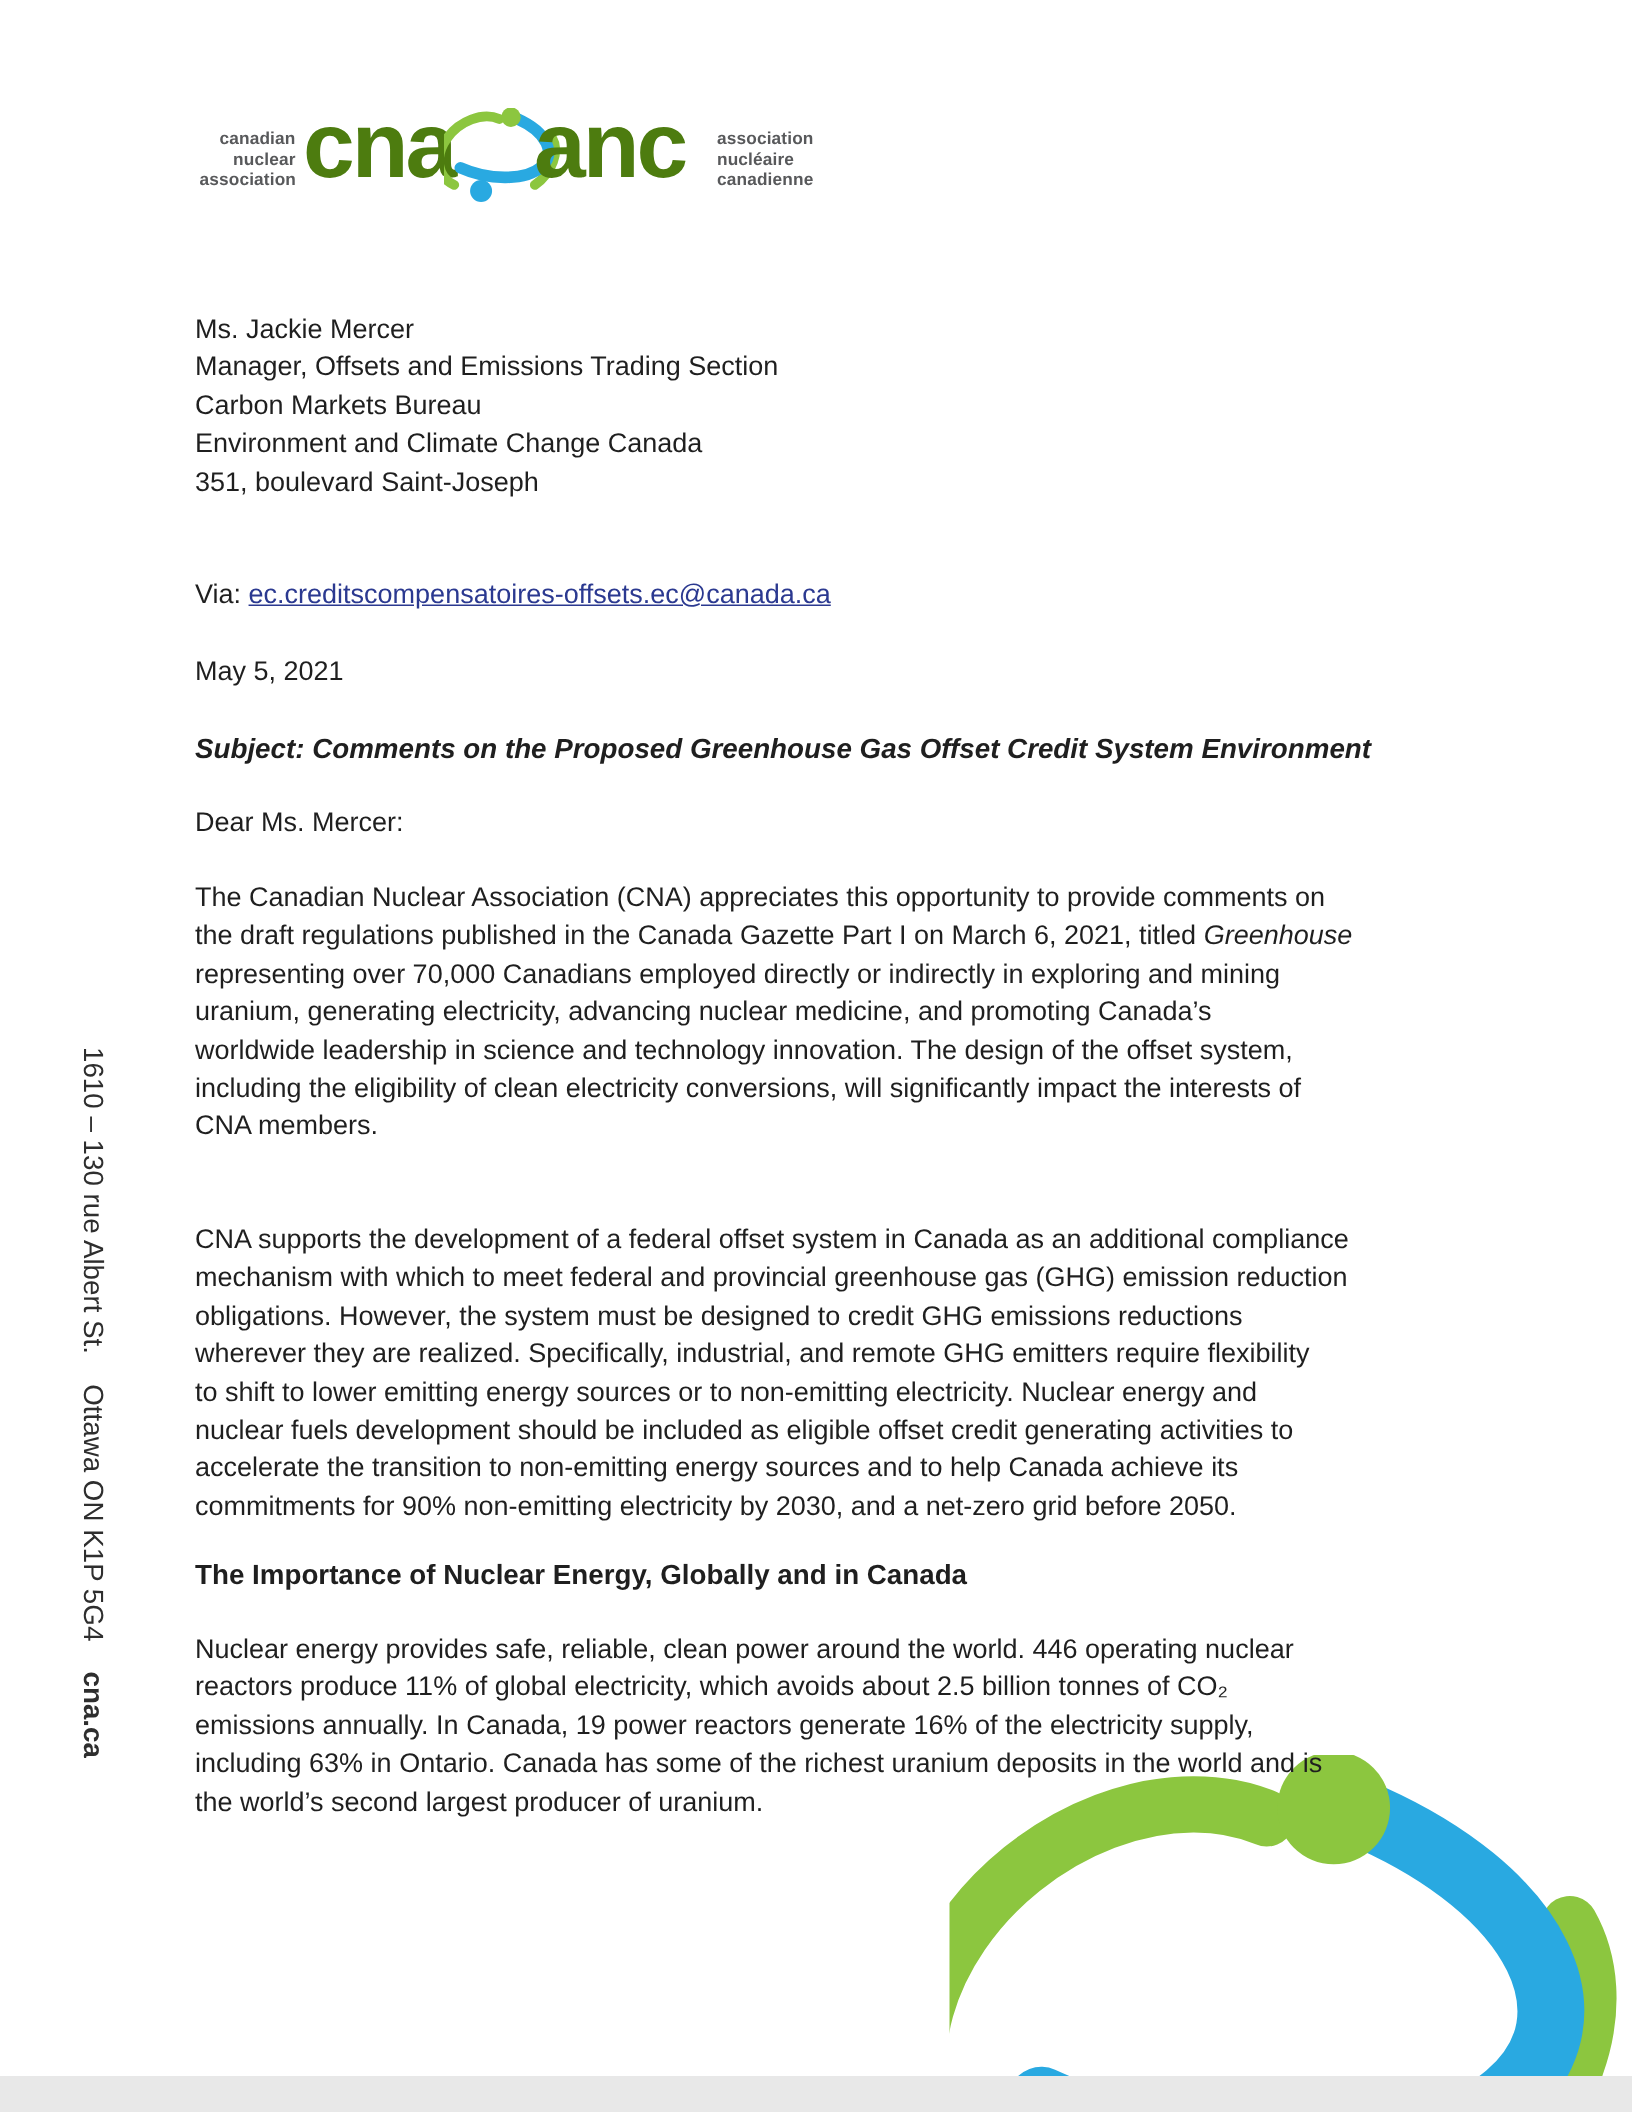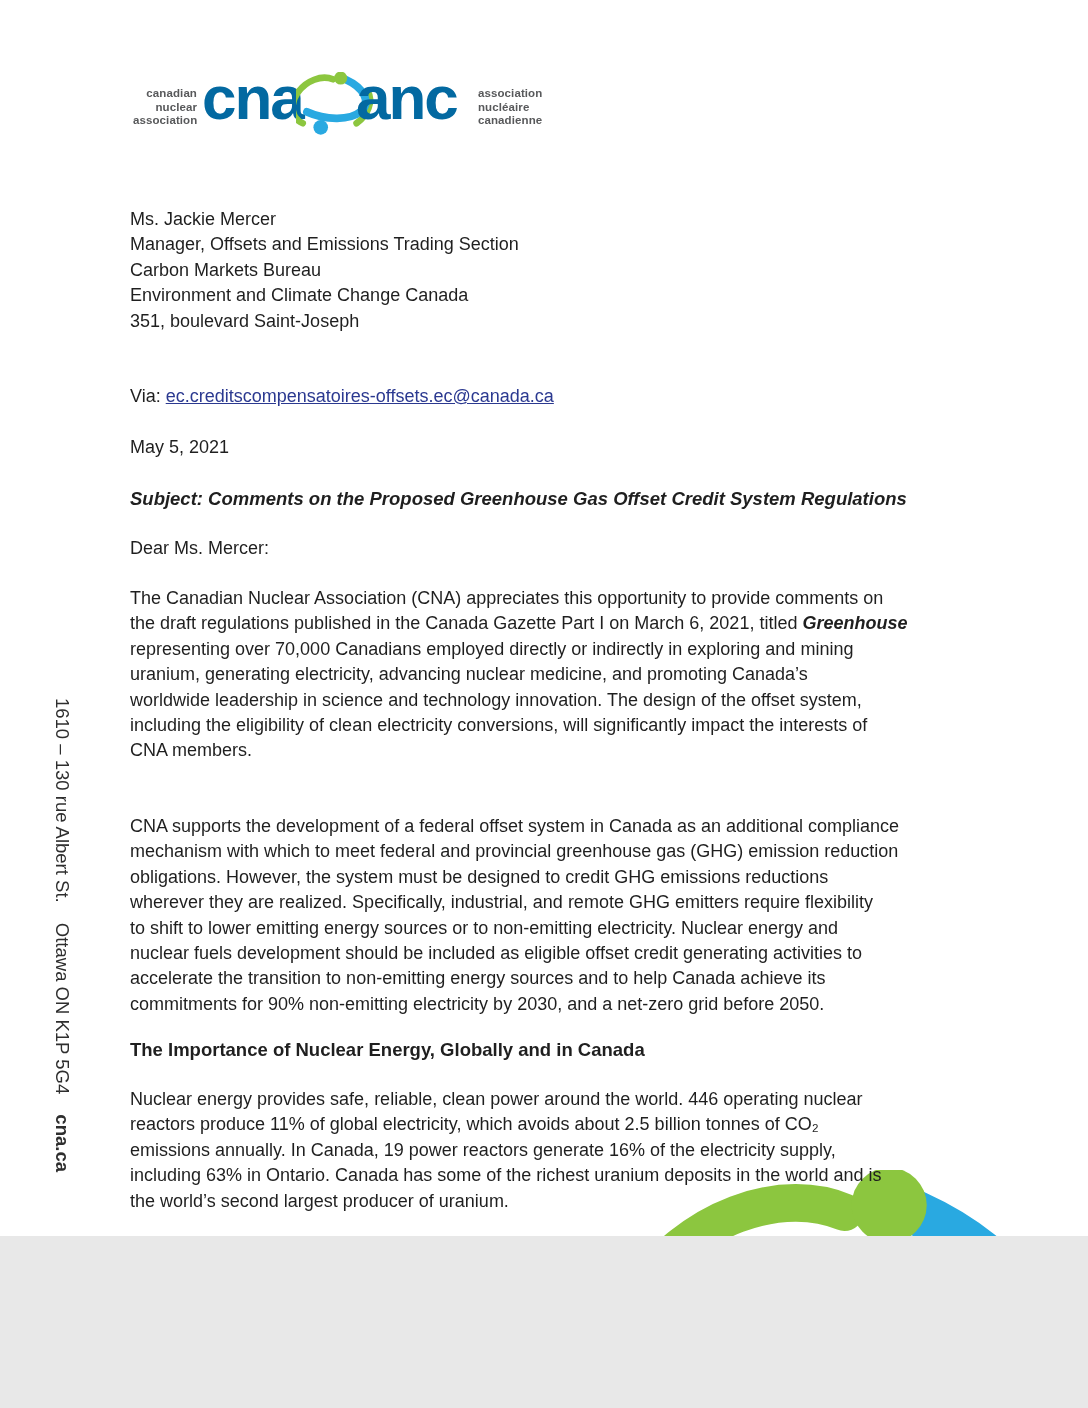--- a/index.html
+++ b/index.html
@@ -1,37 +1,37 @@
 <!DOCTYPE html>
 <html><head>
 <meta charset="utf-8">
 <style>
   html,body{margin:0;padding:0;background:#e8e8e8;}
   .page{
     position:relative;
-    width:1088px;height:1236px;
+    width:1088px;height:1384px;
     background:#ffffff;
     overflow:hidden;
     font-family:"Liberation Sans",sans-serif;
     color:#1f1f1f;
     margin:0 auto;
   }
   
   .logo-small{
     position:absolute;
     font-size:11.5px;line-height:13.5px;
     font-weight:bold;color:#58595B;
     letter-spacing:.1px;
   }
   .logo-small.left{left:133px;top:87px;width:64px;text-align:right;}
   .logo-small.right{left:478px;top:87px;width:90px;text-align:left;}
   .logo-big{
     position:absolute;top:66px;
     font-size:62px;line-height:64px;
-    font-weight:bold;color:#0369a1;
+    font-weight:bold;color:#4d7c0f;
     letter-spacing:-2px;
   }
   .logo-big.cna{left:202px;}
   .logo-big.anc{left:356px;}
   .atom-small{position:absolute;left:296px;top:72px;width:82px;height:70px;}
   
   .atom-watermark{position:absolute;left:633px;top:1170px;width:470px;height:404px;}
   
   .sidebar{
     position:absolute;left:74px;top:698px;width:500px;height:24px;
@@ -47,21 +47,21 @@
   .recipient{top:207px;}
   .via{top:384px;text-align:center;}
   .date{top:435px;}
   .subject{top:486px;font-weight:bold;font-style:italic;font-size:18.5px;}
   .salutation{top:536px;text-align:center;}
   .para1{top:586px;}
   .para2{top:814px;}
   .heading{top:1037px;font-weight:bold;font-size:18.5px;}
   .para3{top:1087px;}
   a.email{color:#2B3990;text-decoration:underline;}
-  .i{font-style:italic;font-weight:bold;}
+  .i{font-style:italic;}
 </style>
 </head>
 <body>
 
 <div class="page">
 
   <svg width="0" height="0" style="position:absolute" aria-hidden="true">
     <defs>
       <g id="atom-orbits">
         <path d="M 8,63 A 33,25 -38 0 1 45,9" fill="none" stroke="#8CC63F" stroke-width="8" stroke-linecap="round"></path>
@@ -106,21 +106,21 @@
     <div class="line">Environment and Climate Change Canada</div>
     <div class="line">351, boulevard Saint-Joseph</div>
   </div>
 
   <div class="block via line">
     <span>Via: </span><a class="email" href="#">ec.creditscompensatoires-offsets.ec@canada.ca</a>
   </div>
 
   <div class="block date line">May 5, 2021</div>
 
-  <div class="block subject line">Subject: Comments on the Proposed Greenhouse Gas Offset Credit System Regulations</div>
+  <div class="block subject line">Subject: Comments on the Proposed Greenhouse Gas Offset Credit System Environment</div>
 
   <div class="block salutation line">Dear Ms. Mercer:</div>
 
   <div class="block para1">
     <div class="line">The Canadian Nuclear Association (CNA) appreciates this opportunity to provide comments on</div>
     <div class="line"><span>the draft regulations published in the Canada Gazette Part I on March 6, 2021, titled </span><span class="i">Greenhouse</span></div>
     <div class="line">representing over 70,000 Canadians employed directly or indirectly in exploring and mining</div>
     <div class="line">uranium, generating electricity, advancing nuclear medicine, and promoting Canada’s</div>
     <div class="line">worldwide leadership in science and technology innovation. The design of the offset system,</div>
     <div class="line">including the eligibility of clean electricity conversions, will significantly impact the interests of</div>

